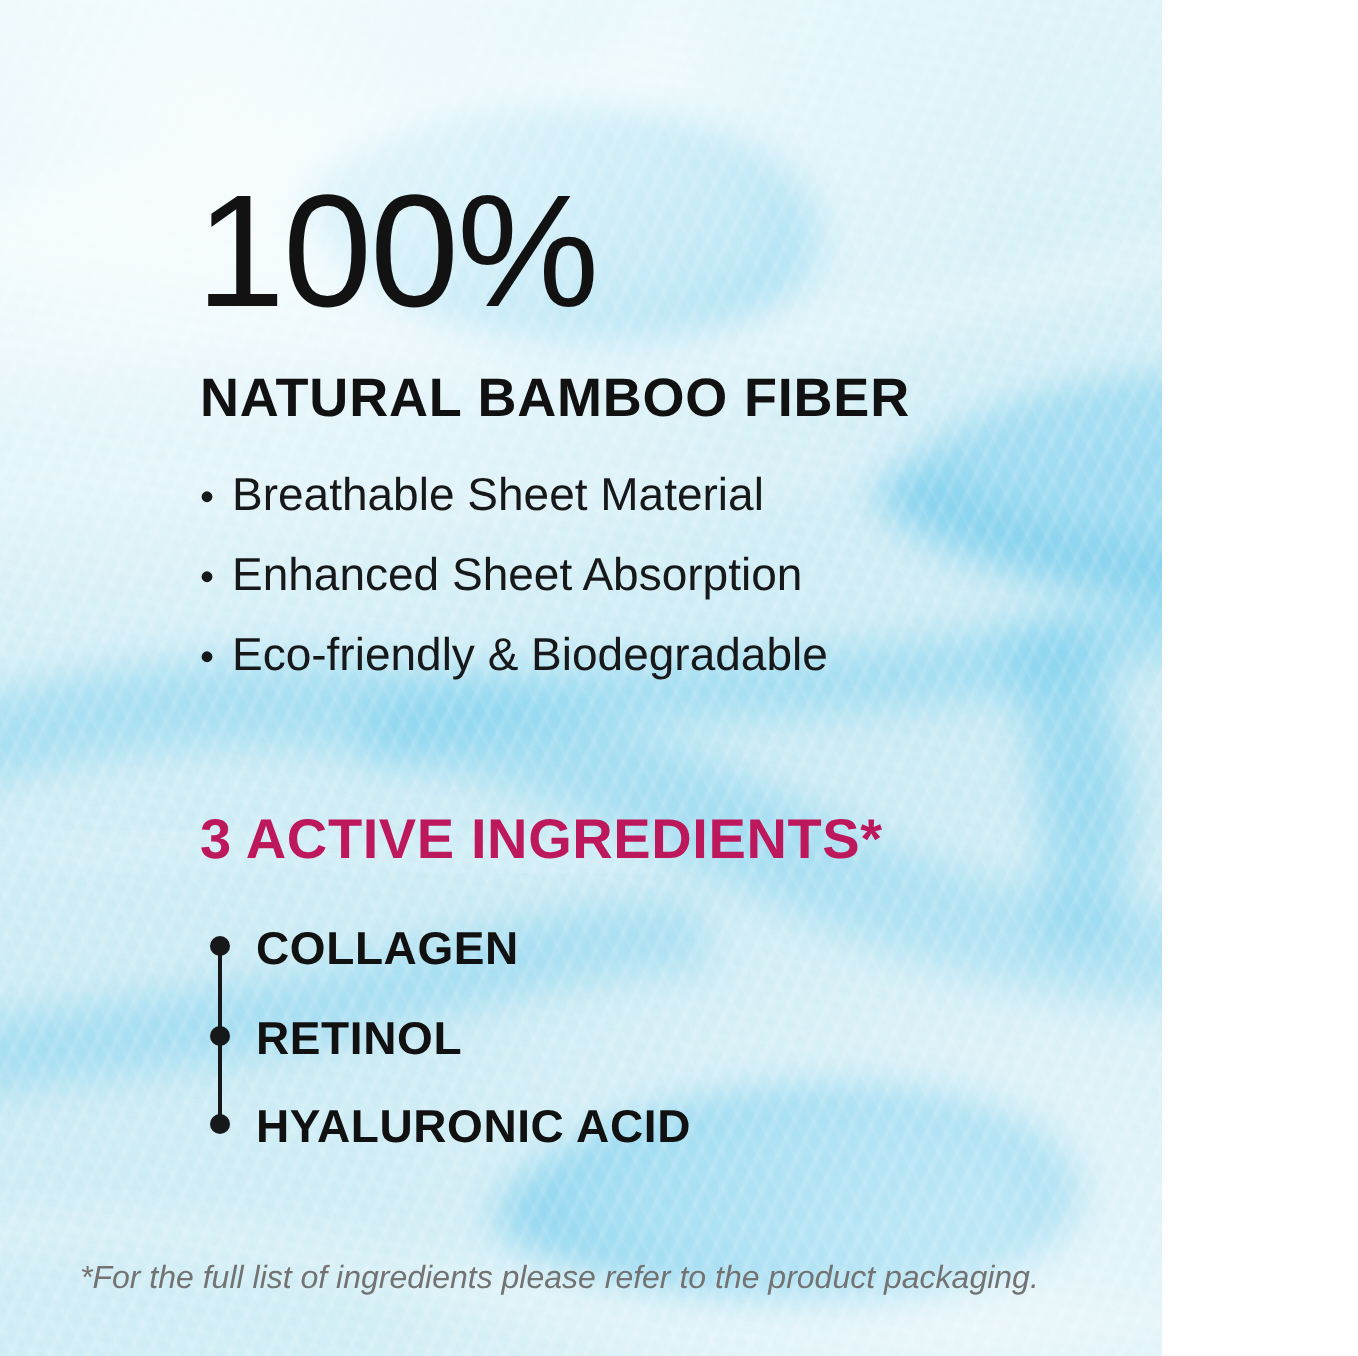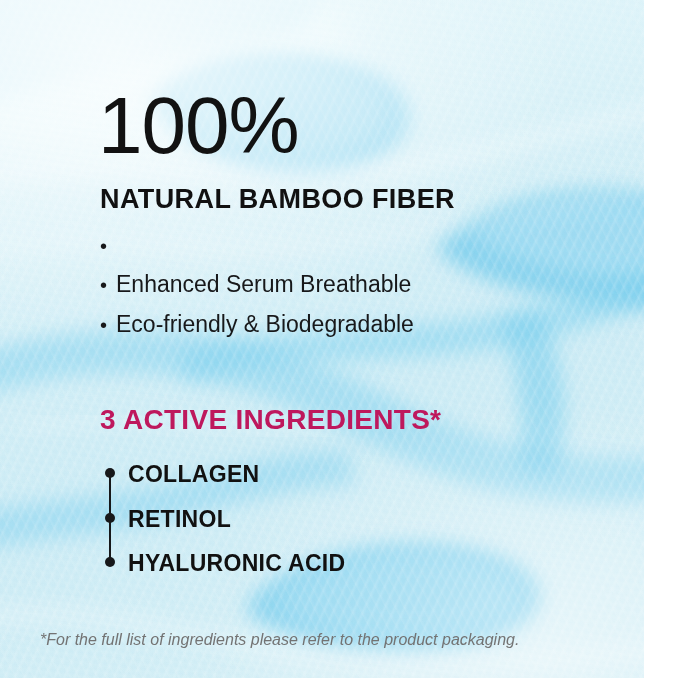--- a/index.html
+++ b/index.html
@@ -8,21 +8,21 @@
   }
   body {
     width: 679px;
     height: 678px;
     overflow: hidden;
     font-family: "Liberation Sans", sans-serif;
   }
 
   #poster {
     position: relative;
-    width: 644px;
+    width: 581px;
     height: 678px;
     overflow: hidden;
     background: #d9f0f5;
   }
 
   
   .bg-layer {
     position: absolute;
     inset: 0;
     pointer-events: none;
@@ -255,24 +255,25 @@
 
   <div id="content">
 
     <div class="headline-pct">100%</div>
 
     <div class="headline-sub">NATURAL BAMBOO FIBER</div>
 
     <ul class="feature-list">
       <li class="feature-item">
         <span class="feature-dot">•</span>
+        <span>Breathable Sheet Material</span>
       </li>
       <li class="feature-item">
         <span class="feature-dot">•</span>
-        <span>Enhanced Serum Breathable</span>
+        <span>Enhanced Sheet Absorption</span>
       </li>
       <li class="feature-item">
         <span class="feature-dot">•</span>
         <span>Eco-friendly &amp; Biodegradable</span>
       </li>
     </ul>
 
     <div class="ingredients-title">3 ACTIVE INGREDIENTS*</div>
 
     <div class="ingredients-block">

